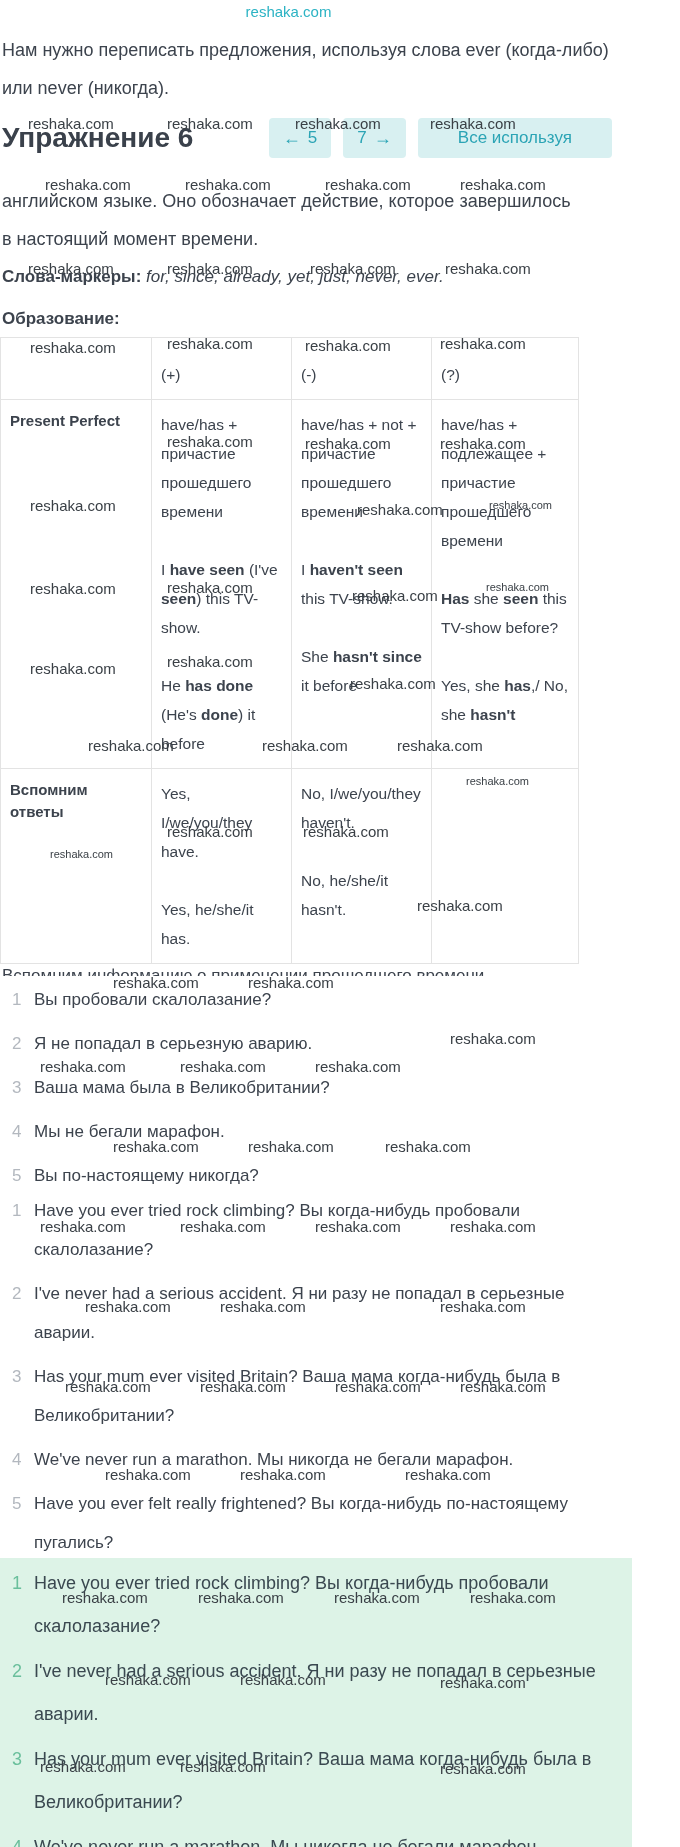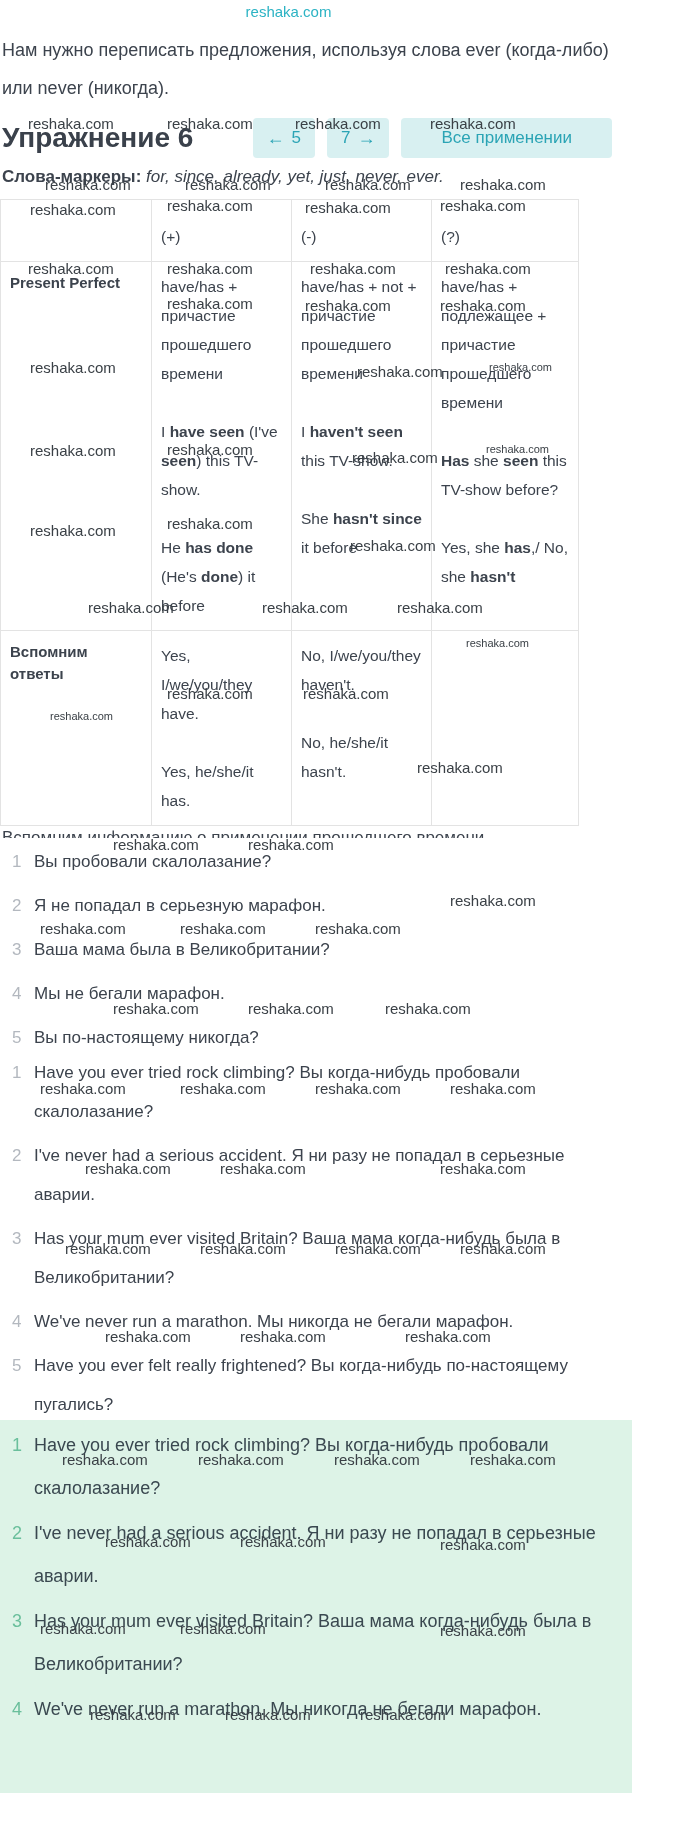--- a/index.html
+++ b/index.html
@@ -75,25 +75,27 @@
       <h1 class="title">Упражнение 6</h1>
       <div class="nav">
         <button class="btn">
           <span class="arrow">←</span>
           <span>5</span>
         </button>
         <button class="btn">
           <span>7</span>
           <span class="arrow">→</span>
         </button>
-        <button class="btn wide">Все применении</button>
+        <button class="btn wide">Все используя</button>
       </div>
     </div>
 
+    <p class="theory">английском языке. Оно обозначает действие, которое завершилось в настоящий момент времени.</p>
     <p class="markers"><b>Слова-маркеры:</b> <i>for, since, already, yet, just, never, ever.</i></p>
+    <p class="formation">Образование:</p>
   <span class="wm" style="left: 28px; top: 84px;">reshaka.com</span>
       <span class="wm" style="left: 167px; top: 84px;">reshaka.com</span>
       <span class="wm" style="left: 295px; top: 84px;">reshaka.com</span>
       <span class="wm" style="left: 430px; top: 84px;">reshaka.com</span>
       <span class="wm" style="left: 45px; top: 145px;">reshaka.com</span>
       <span class="wm" style="left: 185px; top: 145px;">reshaka.com</span>
       <span class="wm" style="left: 325px; top: 145px;">reshaka.com</span>
       <span class="wm" style="left: 460px; top: 145px;">reshaka.com</span>
       <span class="wm" style="left: 28px; top: 229px;">reshaka.com</span>
       <span class="wm" style="left: 167px; top: 229px;">reshaka.com</span>
@@ -161,21 +163,21 @@
 
   <div class="sliver">Вспомним информацию о применении прошедшего времени</div>
 
   <div class="list tasks wm-host">
     <div class="item">
       <span class="num">1</span>
       <div class="txt">Вы пробовали скалолазание?</div>
     </div>
     <div class="item">
       <span class="num">2</span>
-      <div class="txt">Я не попадал в серьезную марафон.</div>
+      <div class="txt">Я не попадал в серьезную аварию.</div>
     </div>
     <div class="item">
       <span class="num">3</span>
       <div class="txt">Ваша мама была в Великобритании?</div>
     </div>
     <div class="item">
       <span class="num">4</span>
       <div class="txt">Мы не бегали марафон.</div>
     </div>
     <div class="item">

